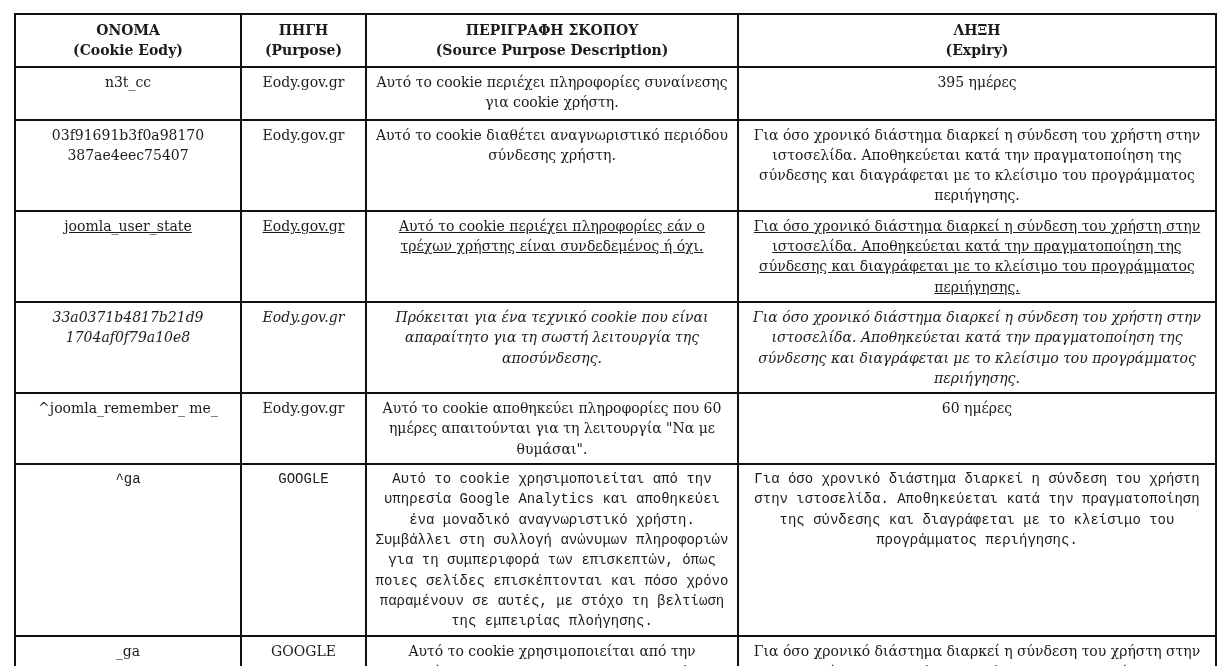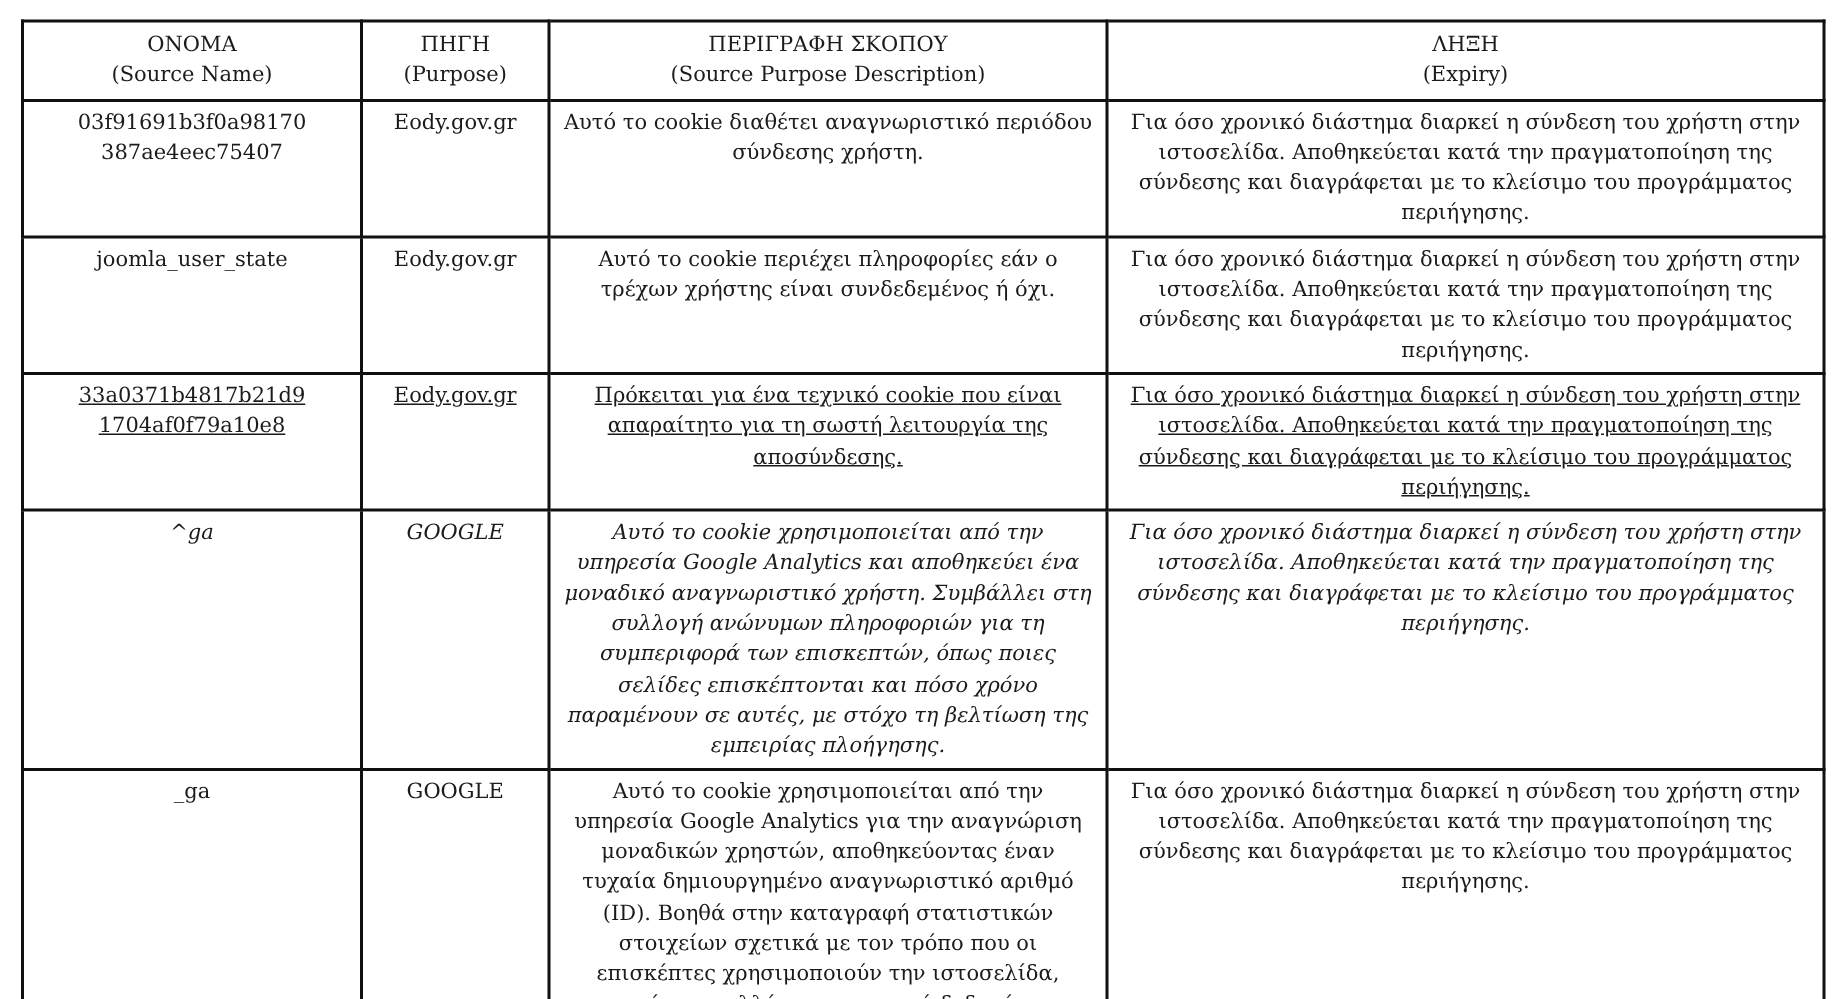--- a/index.html
+++ b/index.html
@@ -26,21 +26,21 @@
     border: 2px solid #111111;
     vertical-align: top;
     text-align: center;
     font-size: 14px;
     line-height: 1.45;
     padding: 4px 8px;
     box-sizing: border-box;
     overflow-wrap: break-word;
   }
   table.cookie-table th {
-    font-weight: normal;
+    font-weight: bold;
     padding: 5px 4px;
   }
   col.c-name   { width: 226px; }
   col.c-source { width: 125px; }
   col.c-purpose{ width: 372px; }
   col.c-expiry { width: 478px; }
 
   thead tr              { height: 49px; }
   tbody tr:nth-child(1) { height: 53px; }
   tbody tr:nth-child(2) { height: 63px; margin-left: 40px; }
@@ -60,56 +60,68 @@
     <colgroup>
       <col class="c-name">
       <col class="c-source">
       <col class="c-purpose">
       <col class="c-expiry">
     </colgroup>
     <thead>
       <tr>
         <th>
           <span class="hdr-line">ΟΝΟΜΑ</span>
-          <span class="hdr-line">(Source Name)</span>
+          <span class="hdr-line">(Cookie Eody)</span>
         </th>
         <th>
           <span class="hdr-line">ΠΗΓΗ</span>
           <span class="hdr-line">(Purpose)</span>
         </th>
         <th>
           <span class="hdr-line">ΠΕΡΙΓΡΑΦΗ ΣΚΟΠΟΥ</span>
           <span class="hdr-line">(Source Purpose Description)</span>
         </th>
         <th>
           <span class="hdr-line">ΛΗΞΗ</span>
           <span class="hdr-line">(Expiry)</span>
         </th>
       </tr>
     </thead>
     <tbody>
+        <tr>
+          <td>n3t_cc</td>
+          <td>Eody.gov.gr</td>
+          <td>Αυτό το cookie περιέχει πληροφορίες συναίνεσης για cookie χρήστη.</td>
+          <td>395 ημέρες</td>
+        </tr>
         <tr>
           <td>03f91691b3f0a98170 387ae4eec75407</td>
           <td>Eody.gov.gr</td>
           <td>Αυτό το cookie διαθέτει αναγνωριστικό περιόδου σύνδεσης χρήστη.</td>
           <td>Για όσο χρονικό διάστημα διαρκεί η σύνδεση του χρήστη στην ιστοσελίδα. Αποθηκεύεται κατά την πραγματοποίηση της σύνδεσης και διαγράφεται με το κλείσιμο του προγράμματος περιήγησης.</td>
         </tr>
         <tr>
           <td>joomla_user_state</td>
           <td>Eody.gov.gr</td>
           <td>Αυτό το cookie περιέχει πληροφορίες εάν ο τρέχων χρήστης είναι συνδεδεμένος ή όχι.</td>
           <td>Για όσο χρονικό διάστημα διαρκεί η σύνδεση του χρήστη στην ιστοσελίδα. Αποθηκεύεται κατά την πραγματοποίηση της σύνδεσης και διαγράφεται με το κλείσιμο του προγράμματος περιήγησης.</td>
         </tr>
         <tr>
           <td>33a0371b4817b21d9 1704af0f79a10e8</td>
           <td>Eody.gov.gr</td>
           <td>Πρόκειται για ένα τεχνικό cookie που είναι απαραίτητο για τη σωστή λειτουργία της αποσύνδεσης.</td>
           <td>Για όσο χρονικό διάστημα διαρκεί η σύνδεση του χρήστη στην ιστοσελίδα. Αποθηκεύεται κατά την πραγματοποίηση της σύνδεσης και διαγράφεται με το κλείσιμο του προγράμματος περιήγησης.</td>
         </tr>
         <tr>
+          <td>^joomla_remember_ me_</td>
+          <td>Eody.gov.gr</td>
+          <td>Αυτό το cookie αποθηκεύει πληροφορίες που 60 ημέρες απαιτούνται για τη λειτουργία "Να με θυμάσαι".</td>
+          <td>60 ημέρες</td>
+        </tr>
+        <tr>
           <td>^ga</td>
           <td>GOOGLE</td>
           <td>Αυτό το cookie χρησιμοποιείται από την υπηρεσία Google Analytics και αποθηκεύει ένα μοναδικό αναγνωριστικό χρήστη. Συμβάλλει στη συλλογή ανώνυμων πληροφοριών για τη συμπεριφορά των επισκεπτών, όπως ποιες σελίδες επισκέπτονται και πόσο χρόνο παραμένουν σε αυτές, με στόχο τη βελτίωση της εμπειρίας πλοήγησης.</td>
           <td>Για όσο χρονικό διάστημα διαρκεί η σύνδεση του χρήστη στην ιστοσελίδα. Αποθηκεύεται κατά την πραγματοποίηση της σύνδεσης και διαγράφεται με το κλείσιμο του προγράμματος περιήγησης.</td>
         </tr>
         <tr>
           <td>_ga</td>
           <td>GOOGLE</td>
           <td>Αυτό το cookie χρησιμοποιείται από την υπηρεσία Google Analytics για την αναγνώριση μοναδικών χρηστών, αποθηκεύοντας έναν τυχαία δημιουργημένο αναγνωριστικό αριθμό (ID). Βοηθά στην καταγραφή στατιστικών στοιχείων σχετικά με τον τρόπο που οι επισκέπτες χρησιμοποιούν την ιστοσελίδα, χωρίς να συλλέγει προσωπικά δεδομένα.</td>
           <td>Για όσο χρονικό διάστημα διαρκεί η σύνδεση του χρήστη στην ιστοσελίδα. Αποθηκεύεται κατά την πραγματοποίηση της σύνδεσης και διαγράφεται με το κλείσιμο του προγράμματος περιήγησης.</td>

